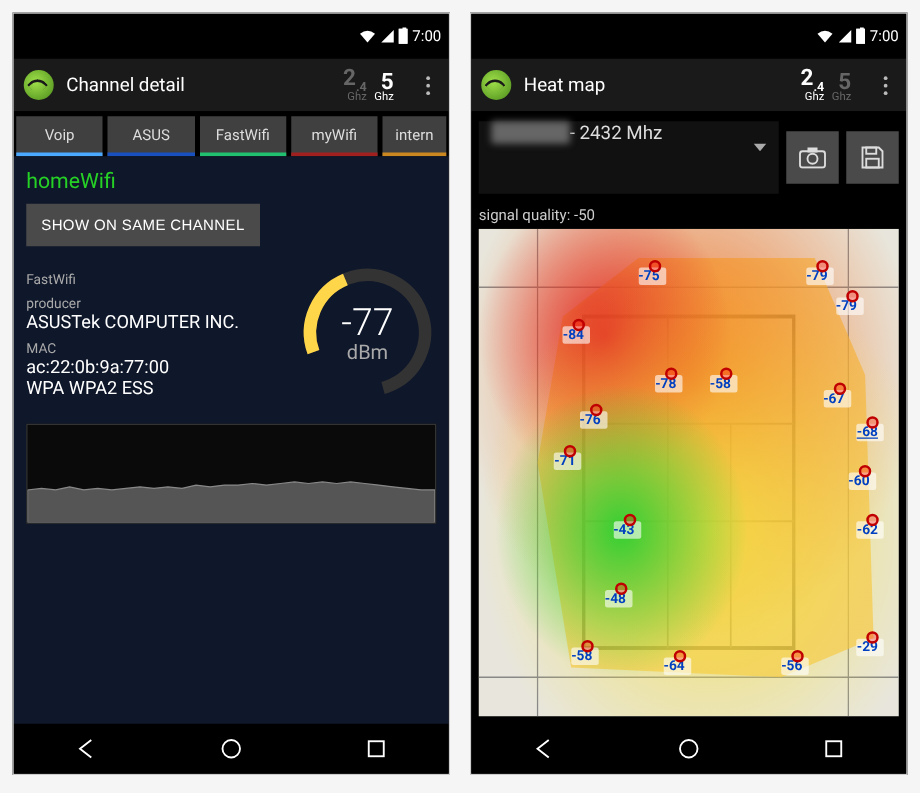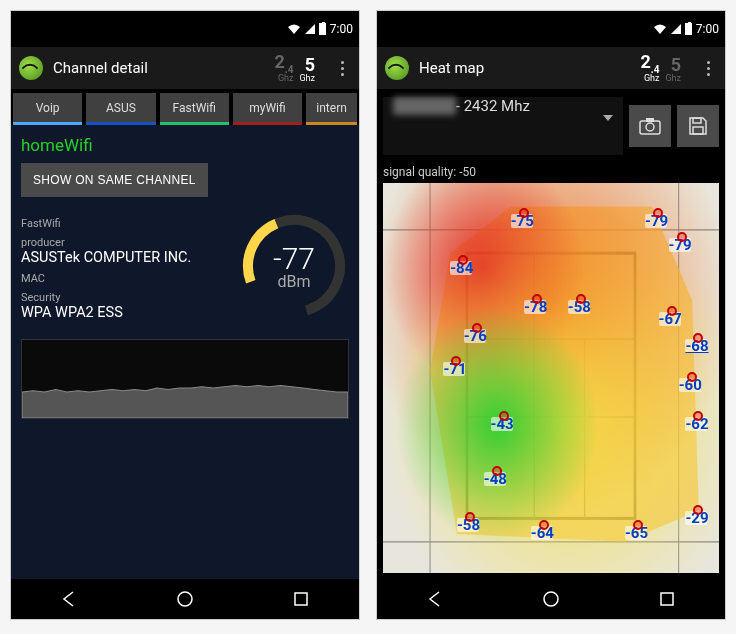--- a/index.html
+++ b/index.html
@@ -104,22 +104,22 @@
   }
   .dropdown::after {
     content:''; position:absolute; right:10px; top:18px;
     border-left:5px solid transparent; border-right:5px solid transparent; border-top:6px solid #aaa;
   }
   .sq-label { font-size:12px; color:#ccc; padding:2px 6px 4px; background:#000;}
   .map-area { flex:1; background:#000; position:relative; overflow:hidden;}
   .floorplan { position:absolute; left:6px; right:6px; top:0; bottom:6px; background:#e8e6dc; }
   .heat-overlay { position:absolute; inset:0; }
   .marker {
-    position:absolute; width:22px; height:14px; font-size:15px; color:#0040c0; font-weight:bold;
-    background:rgba(255,255,255,0.6); text-align:center; border-radius:2px; line-height:14px;
+    position:absolute; width:22px; height:14px; font-size:11px; color:#0040c0; font-weight:bold;
+    background:rgba(255,255,255,0.6); text-align:left; border-radius:2px; line-height:14px;
   }
   .marker::before {
     content:''; position:absolute; left:8px; top:-6px; width:6px; height:6px;
     border:2px solid #c00000; border-radius:50%; background:rgba(255,0,0,0.3);
   }
   .nav-bar {
     height:40px; background:#000; display:flex; align-items:center; justify-content:space-around;
   }
   .nav-bar .nbtn { color:#eee; width:40px; height:30px; display:flex; align-items:center; justify-content:center;}
   .blurred { filter: blur(3px); display:inline-block; background:#666; color:#666; border-radius:2px; padding:0 2px;}
@@ -164,21 +164,21 @@
   </div>
   <div class="content">
     <div class="ssid">homeWifi</div>
     <button class="btn-grey">SHOW ON SAME CHANNEL</button>
     <div class="details">
       <div class="det-left">
         <div class="lbl">FastWifi</div>
         <div class="lbl">producer</div>
         <div class="val">ASUSTek COMPUTER INC.</div>
         <div class="lbl">MAC</div>
-        <div class="lbl">Security</div>
+        <div class="val">ac:22:0b:9a:77:00</div>
         <div class="val">WPA WPA2 ESS</div>
       </div>
       <div class="gauge-wrap">
         <svg width="110" height="110" viewBox="0 0 110 110">
           <circle cx="55" cy="55" r="46" fill="none" stroke="#333" stroke-width="10" stroke-dasharray="220 360"></circle>
           <circle cx="55" cy="55" r="46" fill="none" stroke="#ffd54a" stroke-width="10" stroke-dasharray="70 360"></circle>
         </svg>
         <div class="gauge-txt">
           <div class="v">-77</div>
           <div class="u">dBm</div>
@@ -311,21 +311,21 @@
           <div class="marker" style="left: 55%; top: 30%;">-58</div>
           <div class="marker" style="left: 82%; top: 33%;">-67</div>
           <div class="marker" style="left: 90%; top: 40%; text-decoration: underline;">-68</div>
           <div class="marker" style="left: 18%; top: 46%;">-71</div>
           <div class="marker" style="left: 88%; top: 50%;">-60</div>
           <div class="marker" style="left: 32%; top: 60%;">-43</div>
           <div class="marker" style="left: 90%; top: 60%;">-62</div>
           <div class="marker" style="left: 30%; top: 74%;">-48</div>
           <div class="marker" style="left: 22%; top: 86%;">-58</div>
           <div class="marker" style="left: 44%; top: 88%;">-64</div>
-          <div class="marker" style="left: 72%; top: 88%;">-65</div>
+          <div class="marker" style="left: 72%; top: 88%;">-56</div>
           <div class="marker" style="left: 90%; top: 84%;">-29</div>
         </div>
     </div>
   </div>
   <div class="nav-bar">
     <div class="nbtn">
         <svg width="18" height="18" viewBox="0 0 18 18">
           <path d="M13 2 L4 9 L13 16" fill="none" stroke="#fff" stroke-width="1.5"></path>
         </svg>
       </div>

